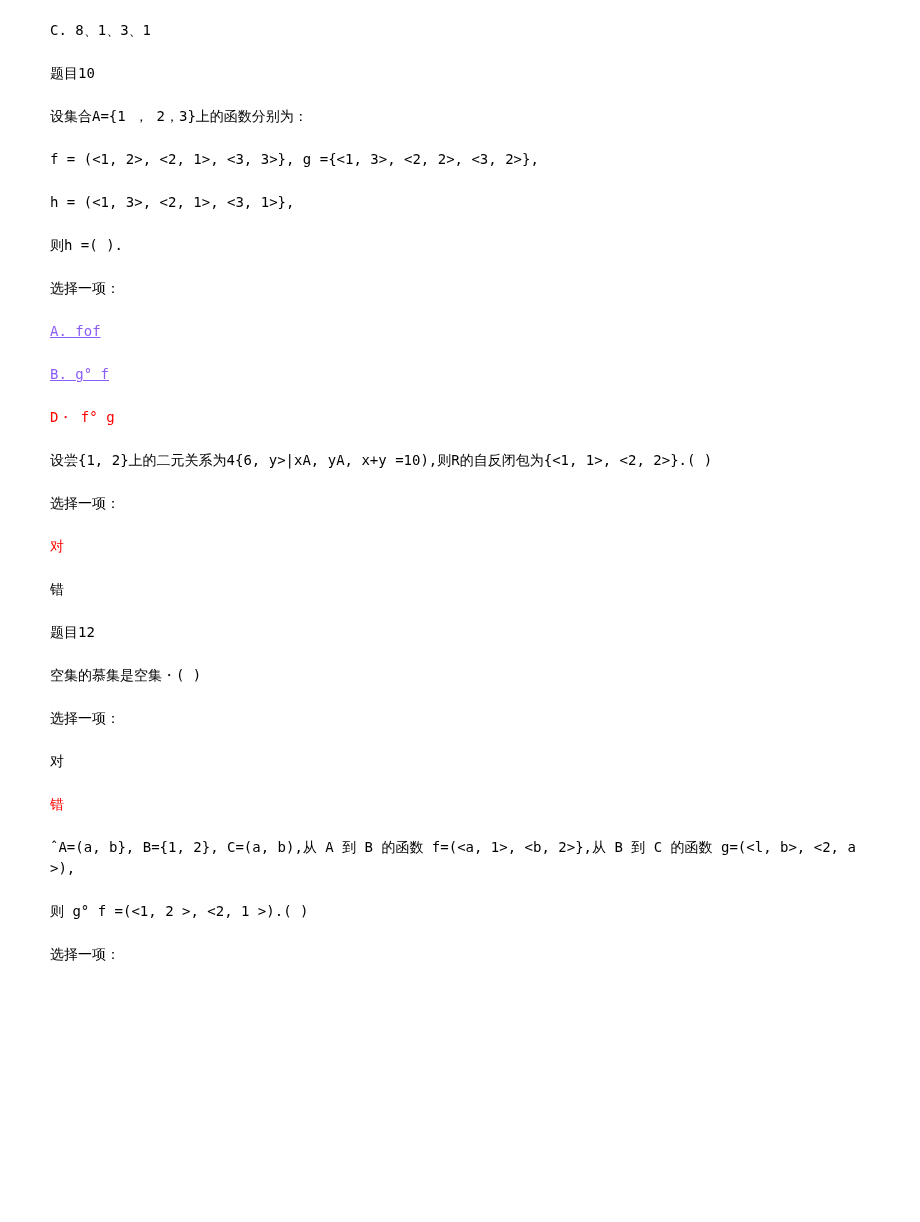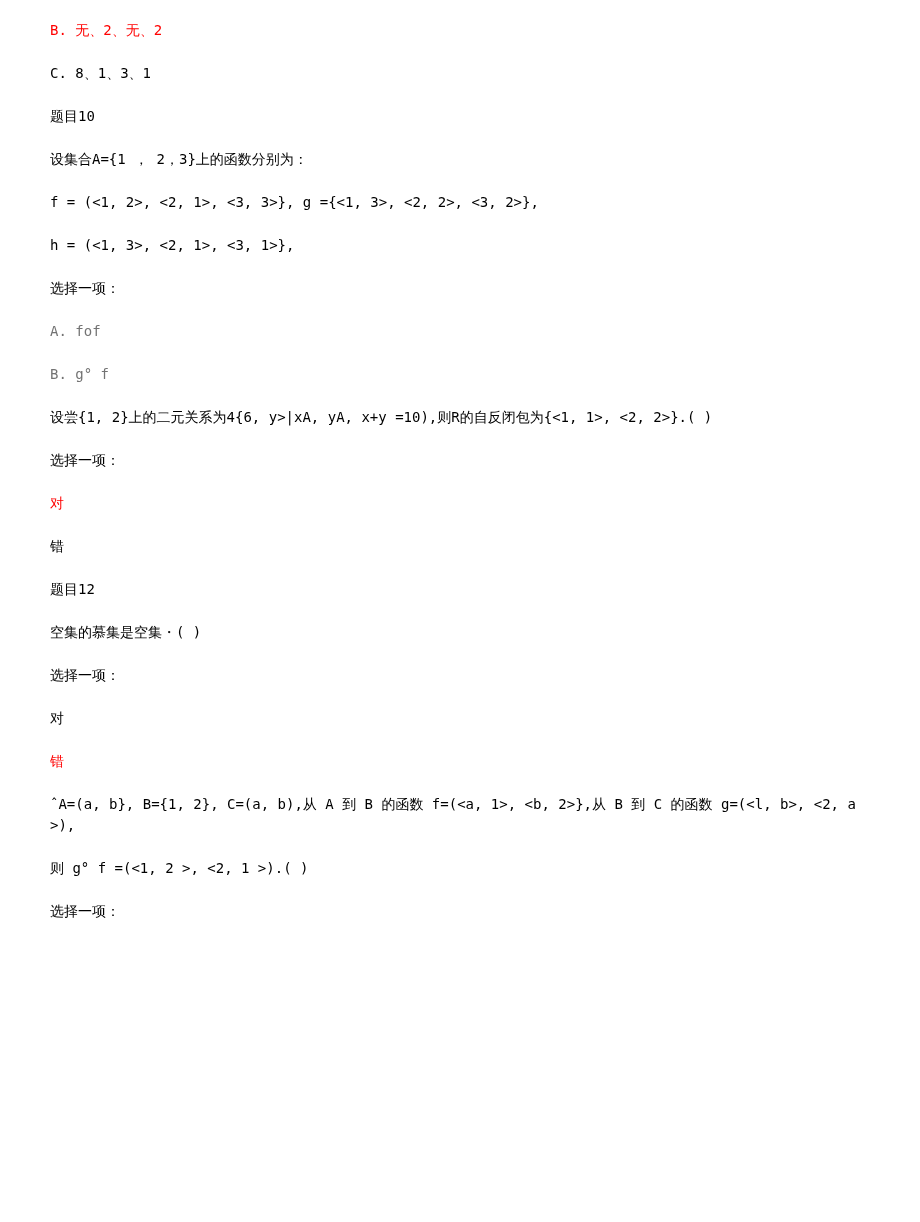--- a/index.html
+++ b/index.html
@@ -12,39 +12,41 @@
       padding: 20px 50px;
       width: 820px;
     }
     .line {
       margin-bottom: 22px;
     }
     .red {
       color: #ff0000;
     }
     .gray {
-      color: #737373;
+      color: #8b5cf6;
+      text-decoration: underline;
     }
     .monofeel {
       font-family: "SimSun", "宋体", monospace;
     }
   </style>
 </head>
 <body>
 
 <div id="doc">
-    <div class="line monofeel red">B.  无、2、无、2</div>
     <div class="line monofeel">C.  8、1、3、1</div>
     <div class="line monofeel">题目10</div>
     <div class="line monofeel">设集合A={1 ， 2，3}上的函数分别为：</div>
     <div class="line monofeel">f = (&lt;1, 2&gt;, &lt;2, 1&gt;, &lt;3, 3&gt;}, g ={&lt;1, 3&gt;, &lt;2, 2&gt;, &lt;3, 2&gt;},</div>
     <div class="line monofeel">h = (&lt;1, 3&gt;, &lt;2, 1&gt;, &lt;3, 1&gt;},</div>
+    <div class="line monofeel">则h =(      ).</div>
     <div class="line monofeel">选择一项：</div>
     <div class="line monofeel gray">A.  fof</div>
     <div class="line monofeel gray">B.  g° f</div>
+    <div class="line monofeel red">D・  f° g</div>
     <div class="line monofeel">设尝{1, 2}上的二元关系为4{6, y&gt;|xA, yA, x+y =10),则R的自反闭包为{&lt;1, 1&gt;, &lt;2, 2&gt;}.(            )</div>
     <div class="line monofeel">选择一项：</div>
     <div class="line monofeel red">对</div>
     <div class="line monofeel">错</div>
     <div class="line monofeel">题目12</div>
     <div class="line monofeel">空集的慕集是空集・(    )</div>
     <div class="line monofeel">选择一项：</div>
     <div class="line monofeel">对</div>
     <div class="line monofeel red">错</div>
     <div class="line monofeel">ˆA=(a, b}, B={1, 2}, C=(a, b),从 A 到 B 的函数 f=(&lt;a, 1&gt;, &lt;b, 2&gt;},从 B 到 C 的函数 g=(&lt;l, b&gt;, &lt;2, a &gt;),</div>

